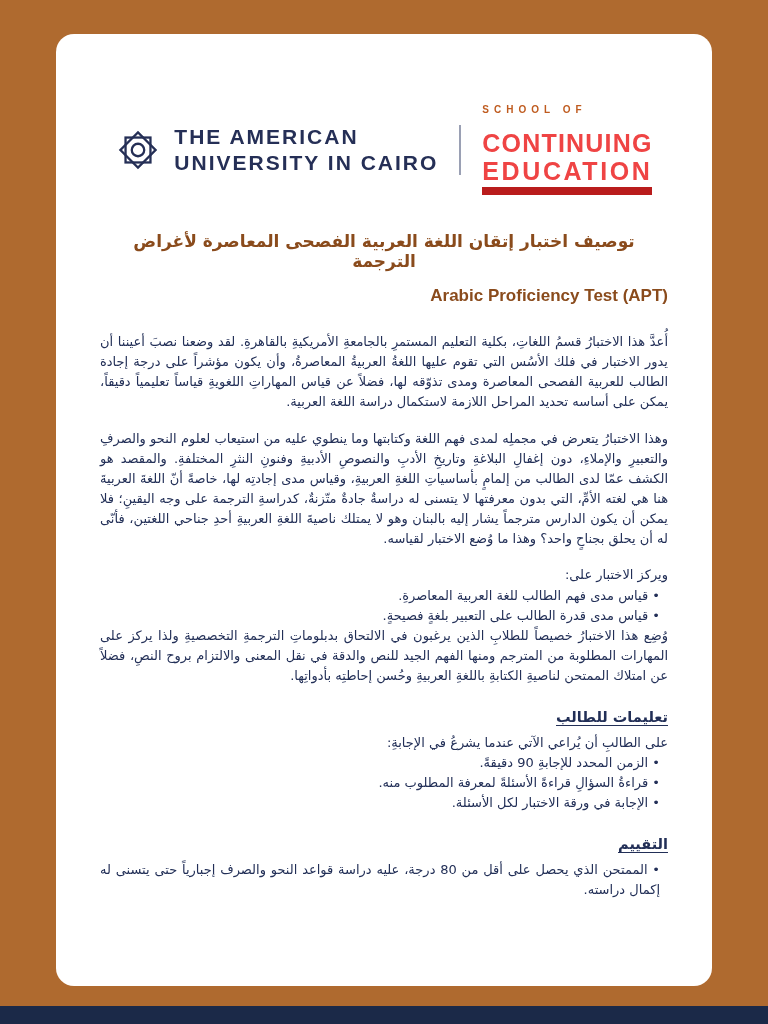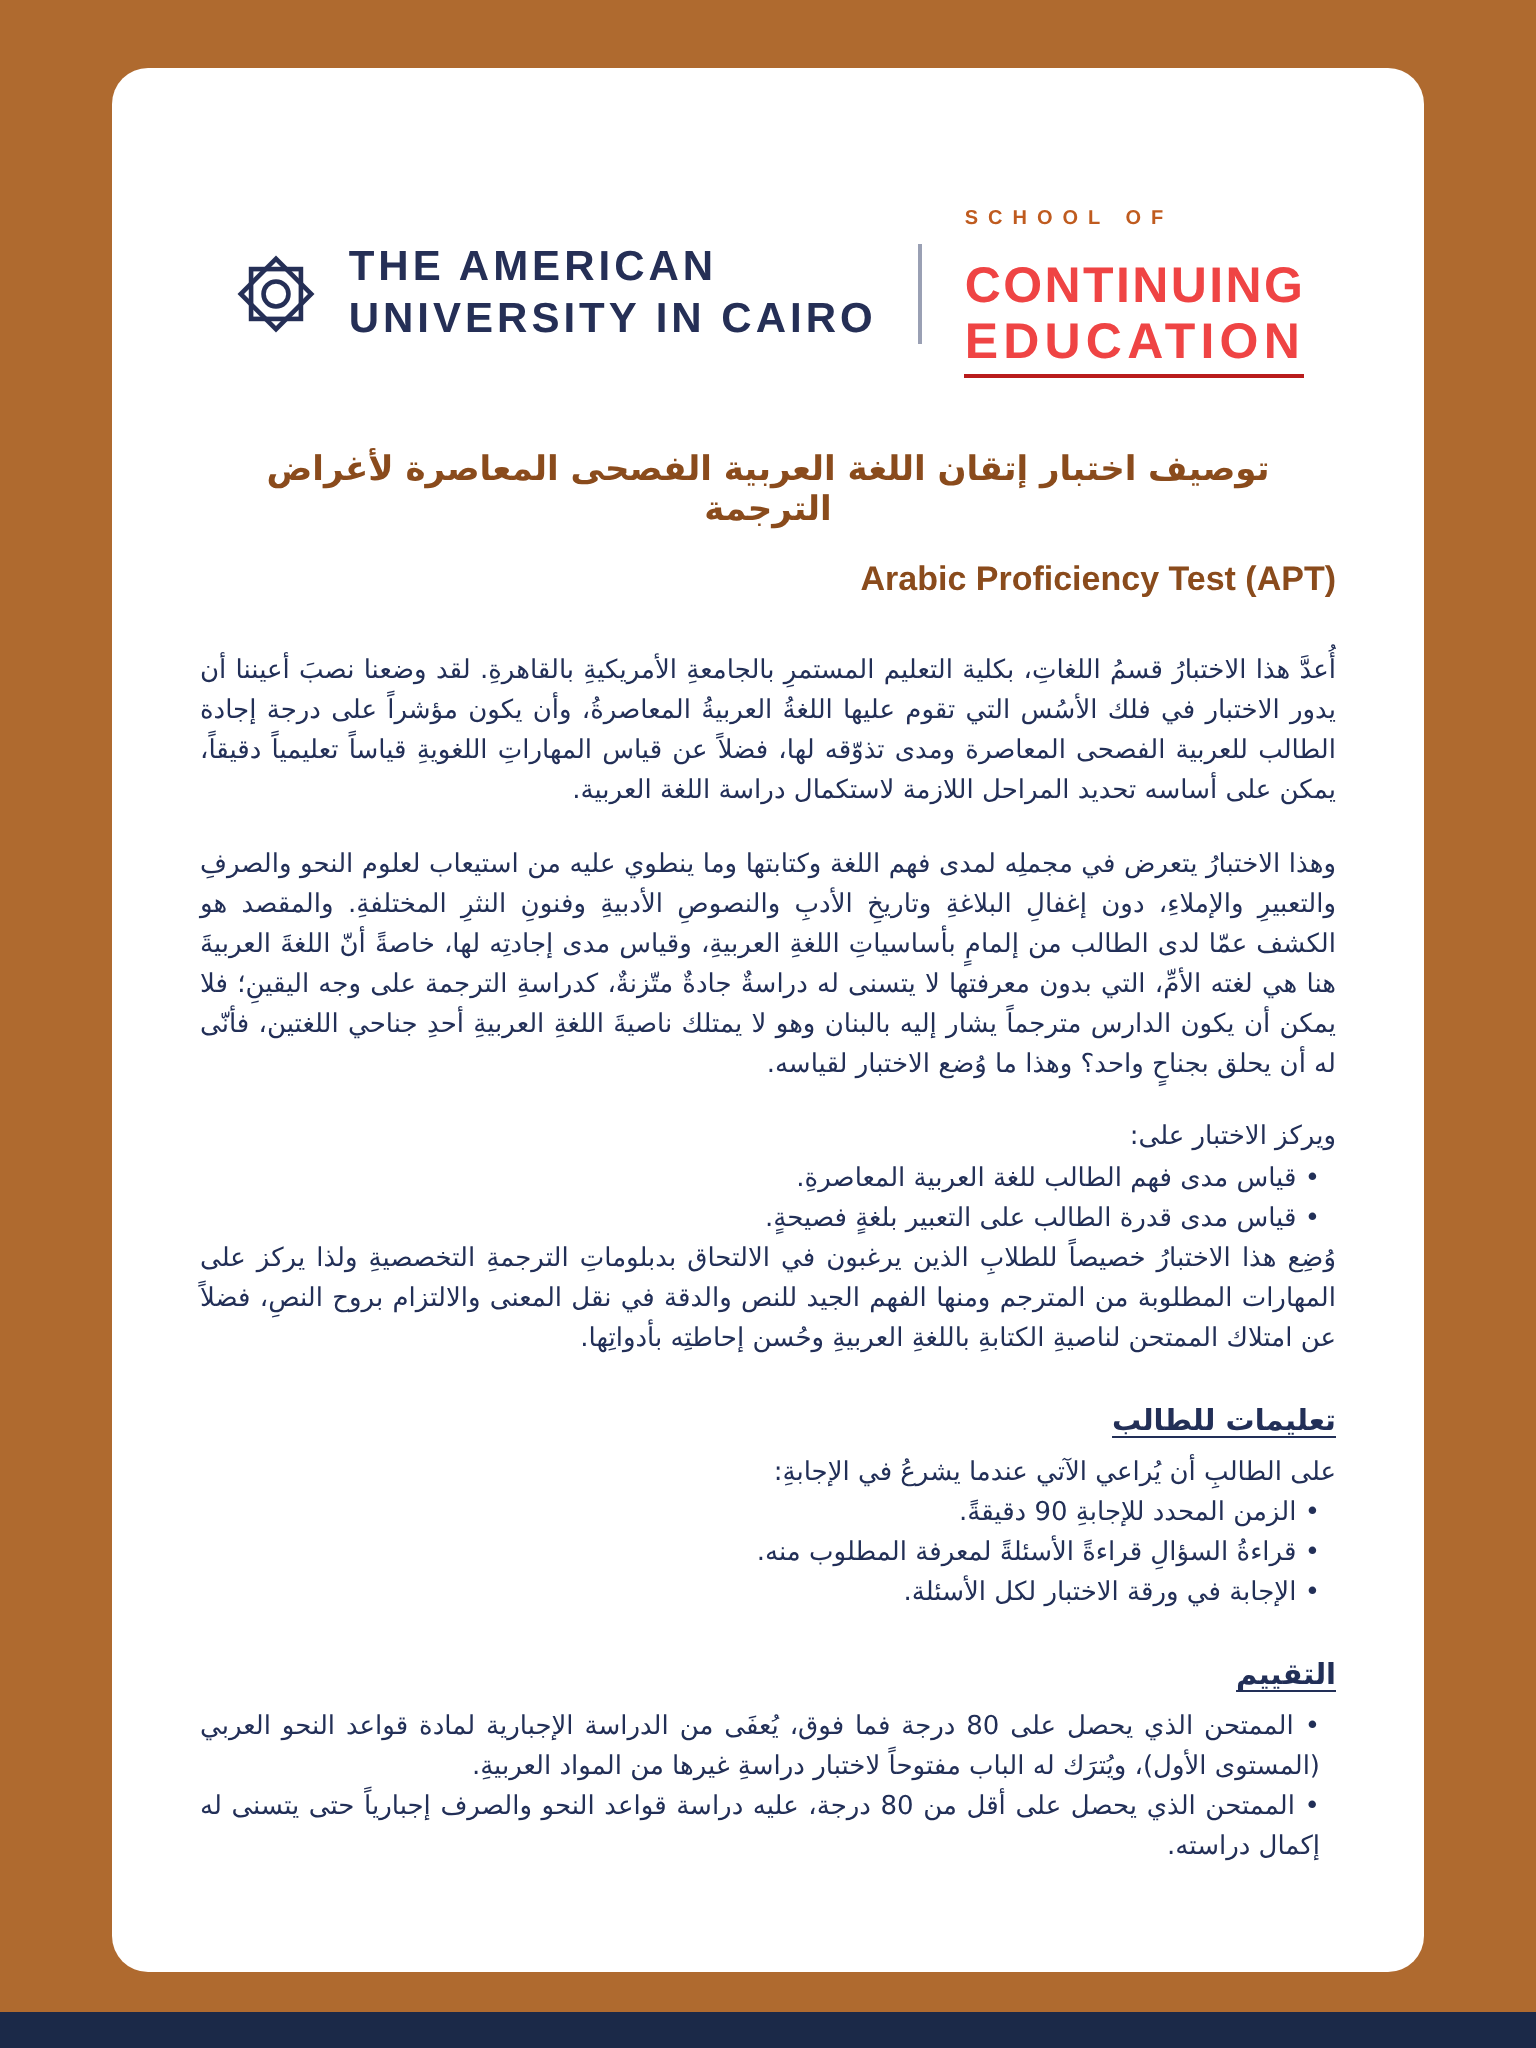--- a/index.html
+++ b/index.html
@@ -74,21 +74,21 @@
     font-family: "Liberation Sans", sans-serif;
     font-weight: bold;
     font-size: 25px;
     letter-spacing: 1.2px;
     color: #ef4444;
     line-height: 1.12;
     white-space: nowrap;
   }
   .education {
     letter-spacing: 2.6px;
-    border-bottom: 2px solid #b91c1c;
+    border-bottom: 8px solid #b91c1c;
     padding-bottom: 2px;
   }
 
   
   .title-ar {
     margin: 36px 0 0;
     text-align: center;
     direction: rtl;
     font-size: 17px;
     font-weight: bold;
@@ -180,21 +180,20 @@
       <h3 class="sec-heading">تعليمات للطالب</h3>
       <p class="lead">على الطالبِ أن يُراعي الآتي عندما يشرعُ في الإجابةِ:</p>
       <ul class="bullets">
         <li>الزمن المحدد للإجابةِ 90 دقيقةً.</li>
         <li>قراءةُ السؤالِ قراءةً الأسئلةً لمعرفة المطلوب منه.</li>
         <li>الإجابة في ورقة الاختبار لكل الأسئلة.</li>
       </ul>
 
       <h3 class="sec-heading">التقييم</h3>
       <ul class="bullets">
-        <li>الممتحن الذي يحصل على 80 درجة فما فوق، يُعفَى من الدراسة الإجبارية لمادة قواعد النحو العربي (المستوى الأول)، ويُترَك له الباب مفتوحاً لاختبار دراسةِ غيرها من المواد العربيةِ.</li>
         <li>الممتحن الذي يحصل على أقل من 80 درجة، عليه دراسة قواعد النحو والصرف إجبارياً حتى يتسنى له إكمال دراسته.</li>
       </ul>
 
     </section>
   </div>
 
   <div class="bottom-bar"></div>
 </div>
 
 </body></html>

